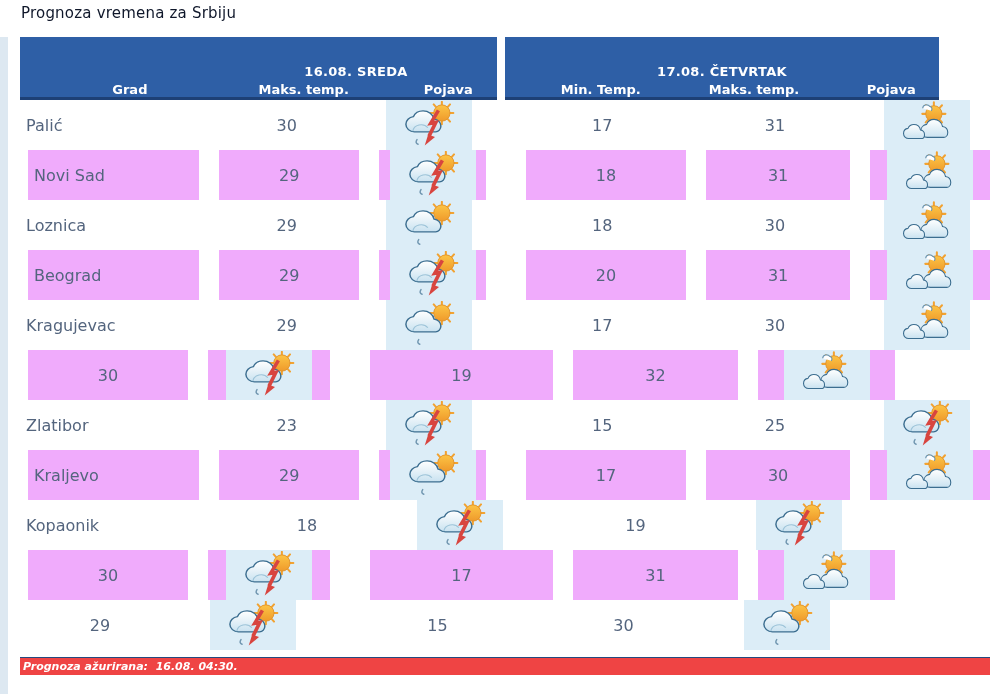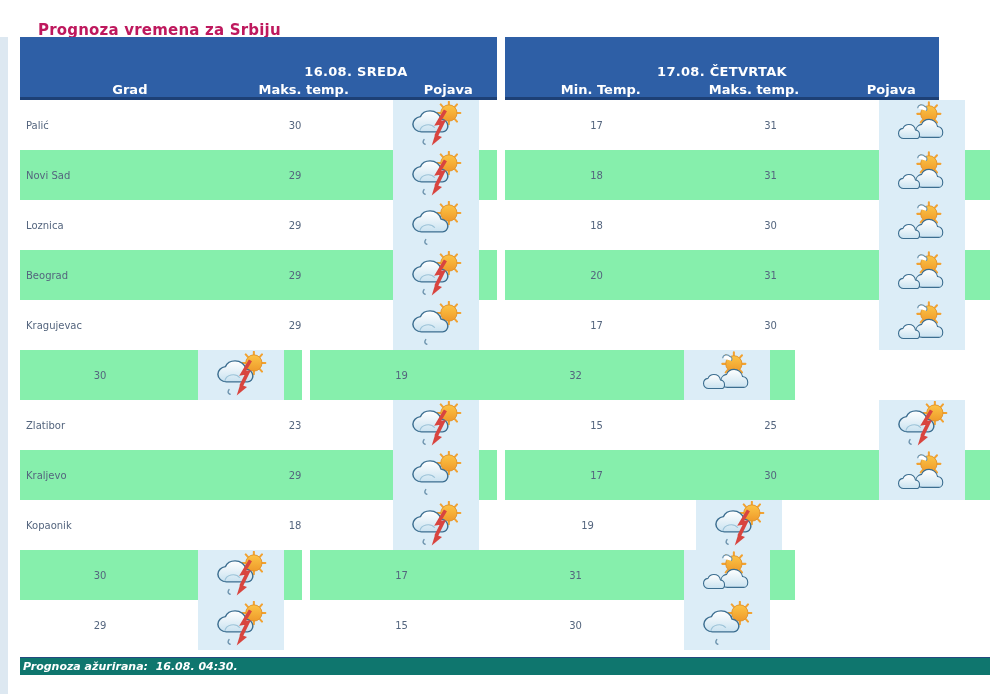--- a/index.html
+++ b/index.html
@@ -2,48 +2,48 @@
 <html><head>
 <meta charset="utf-8">
 <style>
   html,body{margin:0;padding:0;}
   body{
     width:1000px;height:694px;position:relative;background:#ffffff;
     font-family:"DejaVu Sans","Liberation Sans",sans-serif;
     -webkit-font-smoothing:antialiased;
   }
   .left-strip{position:absolute;left:0;top:37px;width:8px;height:657px;background:#dde8f1;}
-  .title{position:absolute;left:21px;top:4px;margin:17px;font-size:15px;font-weight:bold;color:#be185d;letter-spacing:.2px;}
+  .title{position:absolute;left:21px;top:4px;margin:0;font-size:15px;font-weight:normal;color:#0f172a;letter-spacing:.2px;}
   .forecast{position:absolute;left:20px;top:37px;width:970px;}
 
   
   .hdr{display:flex;}
   .hblock{background:#2e5fa6;border-bottom:3px solid #1d4076;height:60px;color:#ffffff;font-weight:bold;font-size:13px;box-sizing:content-box;}
   .hgap{width:8px;background:#ffffff;}
   .hrow1{height:20px;display:flex;align-items:flex-end;margin-top:24px;}
   .hdate{flex:1;text-align:center;line-height:18px;letter-spacing:.3px;}
   .hrow2{display:flex;}
   .hc{display:flex;flex-direction:column;align-items:center;line-height:17px;padding-left:32px;}
   .w1{width:195px;} .w2{width:160px;} .w3{width:122px;}
   .w4{width:183px;} .w5{width:165px;} .w6{width:137px;}
 
   
-  .row{display:flex;height:50px;align-items:center;font-size:10px;color:#54657e;}
+  .row{display:flex;height:50px;align-items:center;font-size:16px;color:#54657e;gap:12px;}
   .row .cell{height:100%;display:flex;align-items:center;}
   .cell.city{padding-left:6px;box-sizing:border-box;}
   .cell.t{justify-content:center;}
   .cell.ic{justify-content:center;}
   .gapc{width:8px;height:100%;background:#ffffff;flex:0 0 auto;}
-  .row.even .cell{background:#86efac;}
+  .row.even .cell{background:#f0abfc;margin-left:8px;}
   .row.even .gapc{background:#ffffff;}
   .icbox{width:86px;height:100%;background:#dcedf7;display:flex;align-items:center;justify-content:center;overflow:visible;}
   .wicon{width:56px;height:48px;overflow:visible;}
 
   
-  .tfoot{margin-top:7px;height:17px;background:#0f766e;border-top:1px solid #24497e;color:#ffffff;
+  .tfoot{margin-top:7px;height:17px;background:#ef4444;border-top:1px solid #24497e;color:#ffffff;
     font-size:11px;font-style:italic;font-weight:bold;display:flex;align-items:center;padding-left:3px;white-space:pre;}
   .hidden-defs{position:absolute;width:0;height:0;}
 </style>
 </head>
 <body>
 
 <svg class="hidden-defs" aria-hidden="true">
   <defs>
     <linearGradient id="cloudg" x1="0" x2="0" y1="0" y2="1">
       <stop offset="0" stop-color="#ffffff"></stop>

